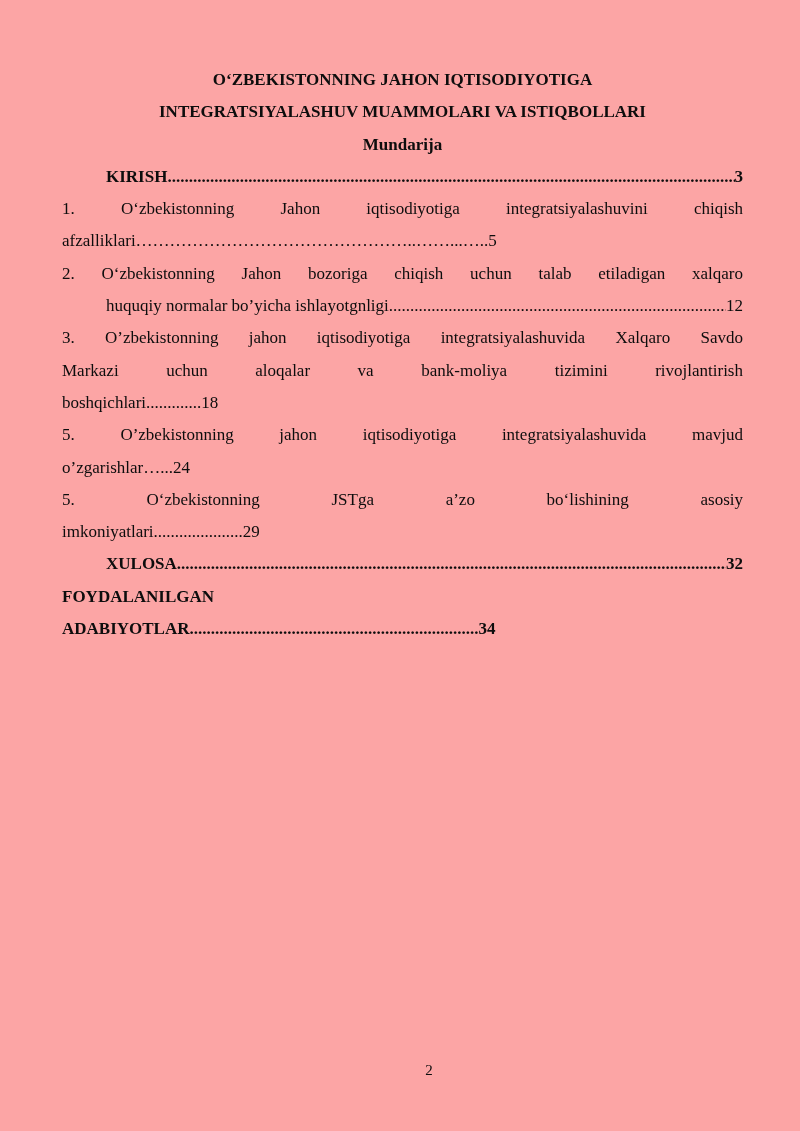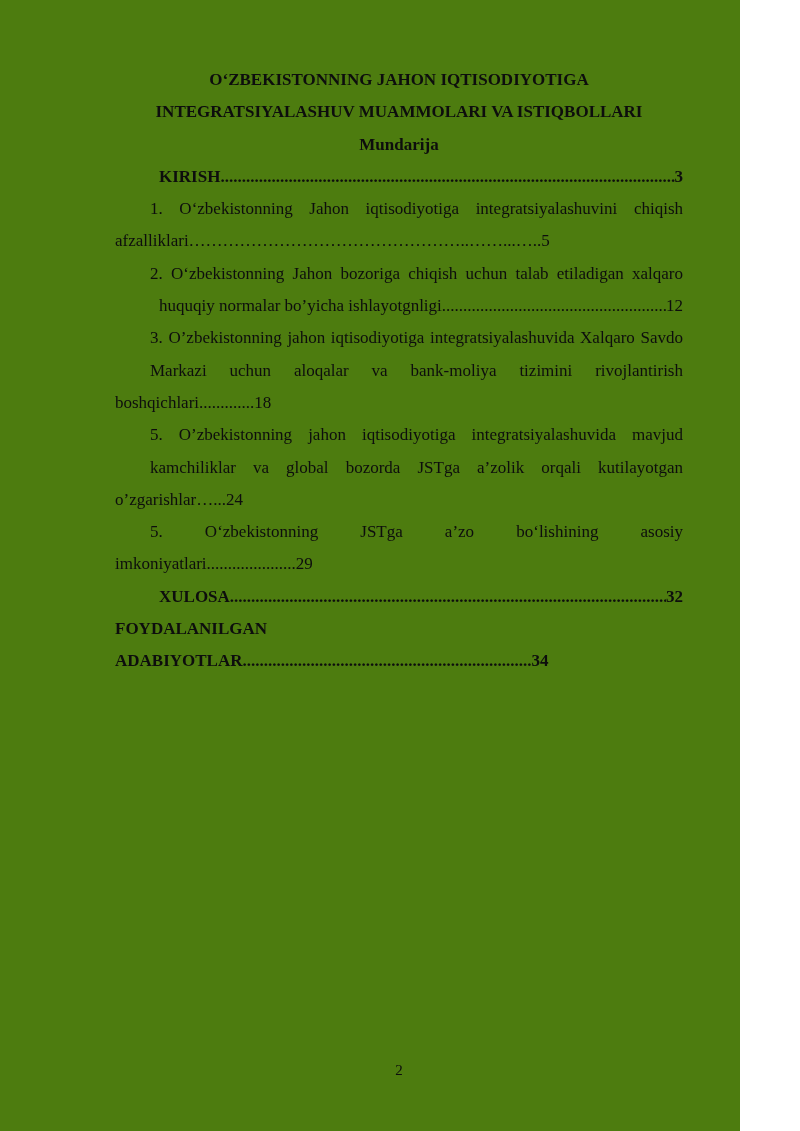--- a/index.html
+++ b/index.html
@@ -2,40 +2,39 @@
 <html><head>
 <meta charset="utf-8">
 <style>
   html, body {
     margin: 0;
     padding: 0;
     background: #ffffff;
   }
   .page {
     position: relative;
-    width: 740px;
+    width: 800px;
     height: 1131px;
-    background: #4d7c0f;
+    background: #fca5a5;
     color: #0d0d0d;
     font-family: "Liberation Serif", "DejaVu Serif", serif;
     font-size: 17px;
     line-height: 32.3px;
     overflow: hidden;
     box-sizing: border-box;
-    padding: 64px 57px 0 115px;
+    padding: 64px 57px 0 62px;
   }
   .line {
     white-space: normal;
   }
   .bold { font-weight: bold; }
   .center { text-align: center; }
   .just {
     text-align: justify;
     text-align-last: justify;
-    margin-left: 35px;
   }
   .leader {
     display: flex;
     align-items: baseline;
     margin-left: 44px;
   }
   .leader .lbl,
   .leader .pg {
     flex: 0 0 auto;
     white-space: nowrap;
@@ -78,21 +77,20 @@
     <span class="lbl">huquqiy normalar bo’yicha ishlayotgnligi</span>
     <span class="dots">............................................................................................................................................................................................................................................................................................................</span>
     <span class="pg">12</span>
   </div>
 
   <div class="line just">3. O’zbekistonning jahon iqtisodiyotiga integratsiyalashuvida Xalqaro Savdo</div>
   <div class="line just">Markazi uchun aloqalar va bank-moliya tizimini rivojlantirish</div>
   <div class="line">boshqichlari.............18</div>
 
   <div class="line just">5. O’zbekistonning jahon iqtisodiyotiga integratsiyalashuvida mavjud</div>
-  <div class="line just">kamchiliklar va global bozorda JSTga a’zolik orqali kutilayotgan</div>
   <div class="line">o’zgarishlar…...24</div>
 
   <div class="line just">5. O‘zbekistonning JSTga a’zo bo‘lishining asosiy</div>
   <div class="line">imkoniyatlari.....................29</div>
 
   <div class="line leader bold">
     <span class="lbl">XULOSA</span>
     <span class="dots">............................................................................................................................................................................................................................................................................................................</span>
     <span class="pg">32</span>
   </div>

